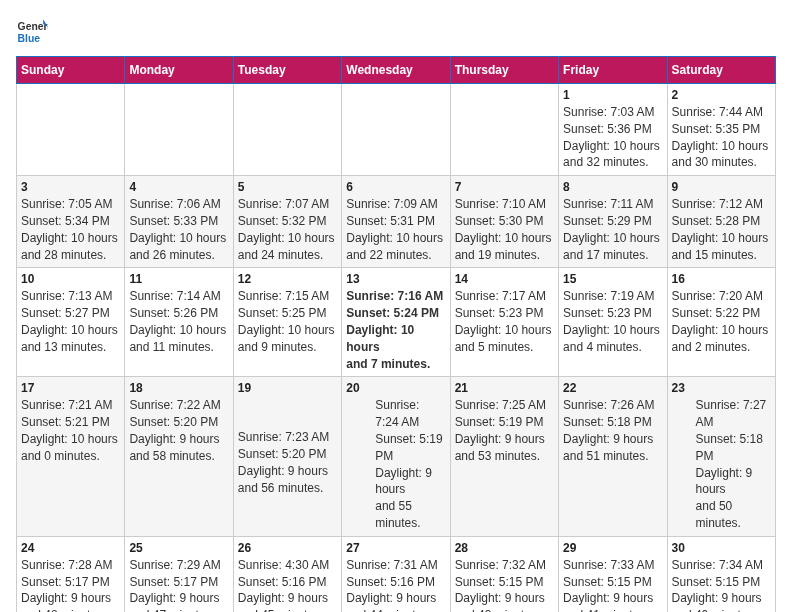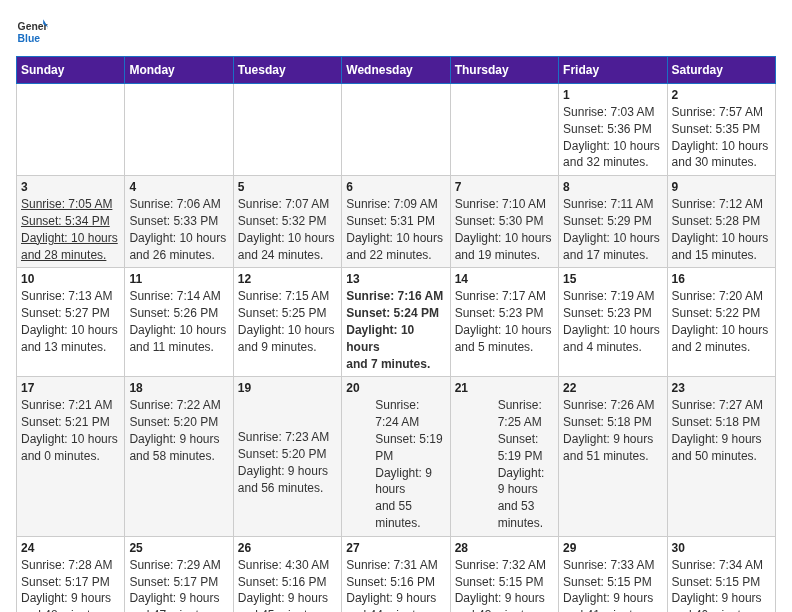--- a/index.html
+++ b/index.html
@@ -43,21 +43,21 @@
     .location {
       font-size: 14px;
       color: #555;
     }
     .calendar {
       width: 100%;
       border-collapse: collapse;
       font-size: 11px;
     }
     .calendar th {
-      background: #4c1d95;
+      background: #be185d;
       color: #fff;
       padding: 6px 4px;
       text-align: left;
       font-weight: bold;
       font-size: 12px;
       border: 1px solid #1a6fc4;
     }
     .calendar td {
       border: 1px solid #ccc;
       vertical-align: top;
@@ -127,30 +127,30 @@
         <td class="empty-cell"></td>
         <td>
           <div class="day-number">1</div>
           <div class="day-info" style="white-space: pre-line;">Sunrise: 7:03 AM
 Sunset: 5:36 PM
 Daylight: 10 hours
 and 32 minutes.</div>
         </td>
         <td>
           <div class="day-number">2</div>
-          <div class="day-info" style="white-space: pre-line;">Sunrise: 7:57 AM
+          <div class="day-info" style="white-space: pre-line;">Sunrise: 7:44 AM
 Sunset: 5:35 PM
 Daylight: 10 hours
 and 30 minutes.</div>
         </td>
       </tr>
       <tr>
         <td>
           <div class="day-number">3</div>
-          <div class="day-info" style="white-space: pre-line; text-decoration: underline;">Sunrise: 7:05 AM
+          <div class="day-info" style="white-space: pre-line;">Sunrise: 7:05 AM
 Sunset: 5:34 PM
 Daylight: 10 hours
 and 28 minutes.</div>
         </td>
         <td>
           <div class="day-number">4</div>
           <div class="day-info" style="white-space: pre-line;">Sunrise: 7:06 AM
 Sunset: 5:33 PM
 Daylight: 10 hours
 and 26 minutes.</div>
@@ -266,35 +266,35 @@
         </td>
         <td>
           <div class="day-number">20</div>
           <div class="day-info" style="white-space: pre-line; margin-left: 29px;">Sunrise: 7:24 AM
 Sunset: 5:19 PM
 Daylight: 9 hours
 and 55 minutes.</div>
         </td>
         <td>
           <div class="day-number">21</div>
-          <div class="day-info" style="white-space: pre-line; margin-left: 43px;">Sunrise: 7:25 AM
+          <div class="day-info" style="white-space: pre-line;">Sunrise: 7:25 AM
 Sunset: 5:19 PM
 Daylight: 9 hours
 and 53 minutes.</div>
         </td>
         <td>
           <div class="day-number">22</div>
           <div class="day-info" style="white-space: pre-line;">Sunrise: 7:26 AM
 Sunset: 5:18 PM
 Daylight: 9 hours
 and 51 minutes.</div>
         </td>
         <td>
           <div class="day-number">23</div>
-          <div class="day-info" style="white-space: pre-line;">Sunrise: 7:27 AM
+          <div class="day-info" style="white-space: pre-line; margin-left: 24px;">Sunrise: 7:27 AM
 Sunset: 5:18 PM
 Daylight: 9 hours
 and 50 minutes.</div>
         </td>
       </tr>
       <tr>
         <td>
           <div class="day-number">24</div>
           <div class="day-info" style="white-space: pre-line;">Sunrise: 7:28 AM
 Sunset: 5:17 PM

